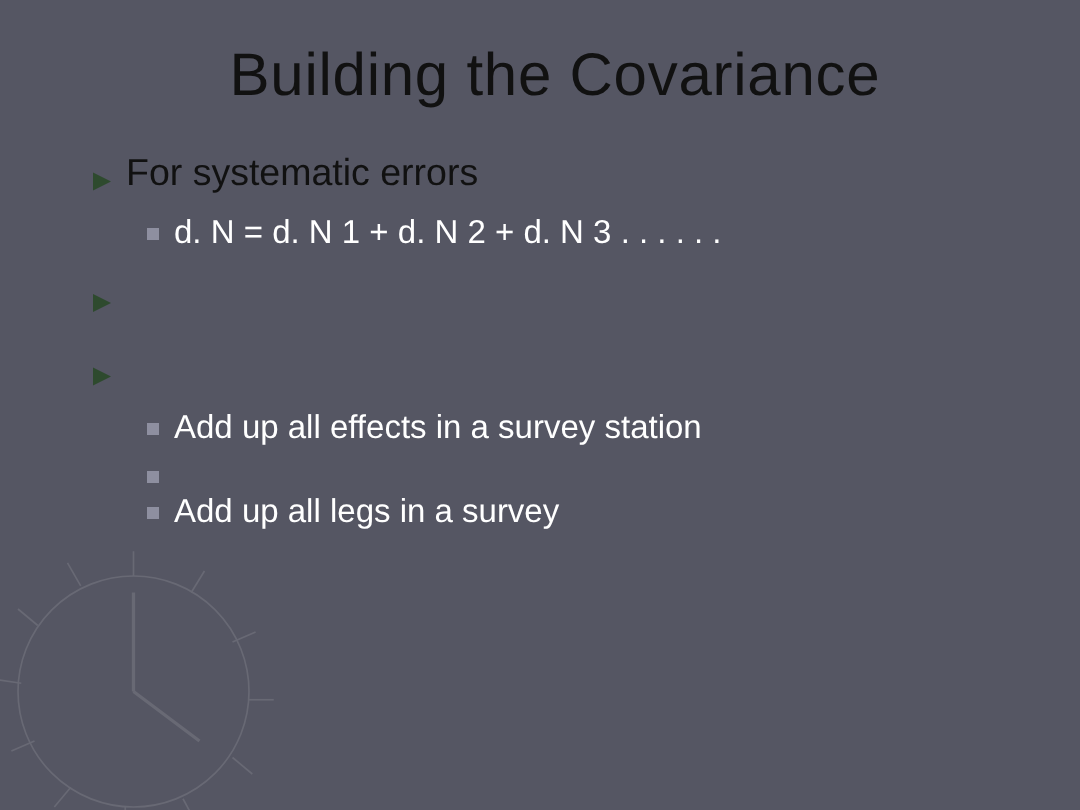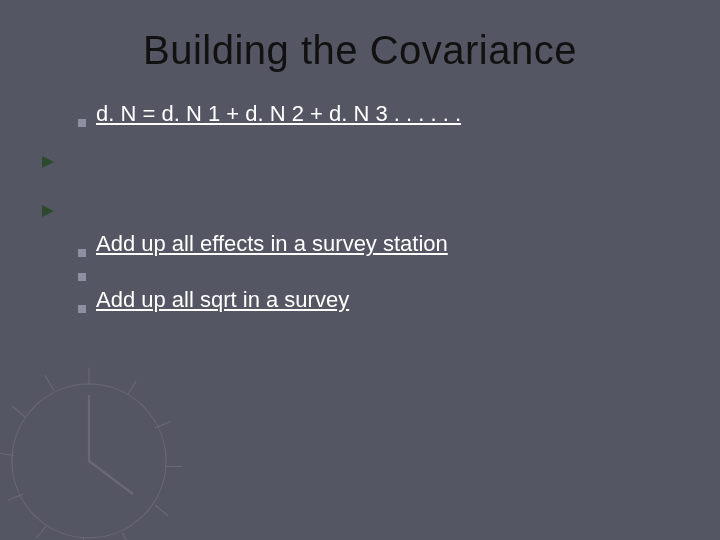--- a/index.html
+++ b/index.html
@@ -16,21 +16,21 @@
     bottom: -20px;
     width: 220px;
     height: 220px;
     opacity: 0.12;
     pointer-events: none;
   }
   .slide {
     position: relative;
     width: 100%;
     height: 100%;
-    padding: 28px 40px 20px 40px;
+    padding: 28px 40px 20px 60px;
   }
   .title {
     font-family: Tahoma, Verdana, sans-serif;
     font-size: 40px;
     font-weight: 400;
     color: #111;
     text-align: center;
     margin-bottom: 28px;
     letter-spacing: 0.5px;
   }
@@ -43,28 +43,27 @@
     margin-top: 14px;
     margin-bottom: 6px;
   }
   .l1 .arrow {
     flex: 0 0 auto;
     margin-right: 8px;
     margin-top: 6px;
   }
   .l2 {
     display: flex;
-    align-items: flex-end;
+    align-items: flex-start;
     font-size: 22px;
     font-weight: 400;
     color: #ffffff;
     margin-left: 38px;
     margin-top: 6px;
     margin-bottom: 2px;
-    text-decoration: underline;
   }
   .l2 .square {
     flex: 0 0 auto;
     width: 8px;
     height: 8px;
     background: #8e8fa0;
     margin-right: 10px;
     margin-top: 10px;
   }
 </style>
@@ -92,20 +91,28 @@
       </g>
       <path d="M90 110 L90 50 M90 110 L130 140" stroke-width="2"></path>
       <text x="18" y="198" font-size="20" fill="#fff" stroke="none" font-style="italic">S</text>
     </g>
   </svg>
 </div>
 
 <div class="slide">
   <h1 class="title">Building the Covariance</h1>
 
+  <div class="l1">
+    <span class="arrow">
+      <svg width="16" height="16" viewBox="0 0 16 16">
+          <polygon points="2,2 14,8 2,14" fill="#2e4a2e"></polygon>
+        </svg>
+    </span>
+    <span>For systematic errors</span>
+  </div>
   <div class="l2">
     <span class="square"></span>
     <span>d. N = d. N 1 + d. N 2 + d. N 3 . . . . . .</span>
   </div>
 
   <div class="l1">
     <span class="arrow">
       <svg width="16" height="16" viewBox="0 0 16 16">
           <polygon points="2,2 14,8 2,14" fill="#2e4a2e"></polygon>
         </svg>
@@ -121,15 +128,15 @@
   </div>
   <div class="l2">
     <span class="square"></span>
     <span>Add up all effects in a survey station</span>
   </div>
   <div class="l2">
     <span class="square"></span>
   </div>
   <div class="l2">
     <span class="square"></span>
-    <span>Add up all sqrt in a survey</span>
+    <span>Add up all legs in a survey</span>
   </div>
 </div>
 
 </body></html>

